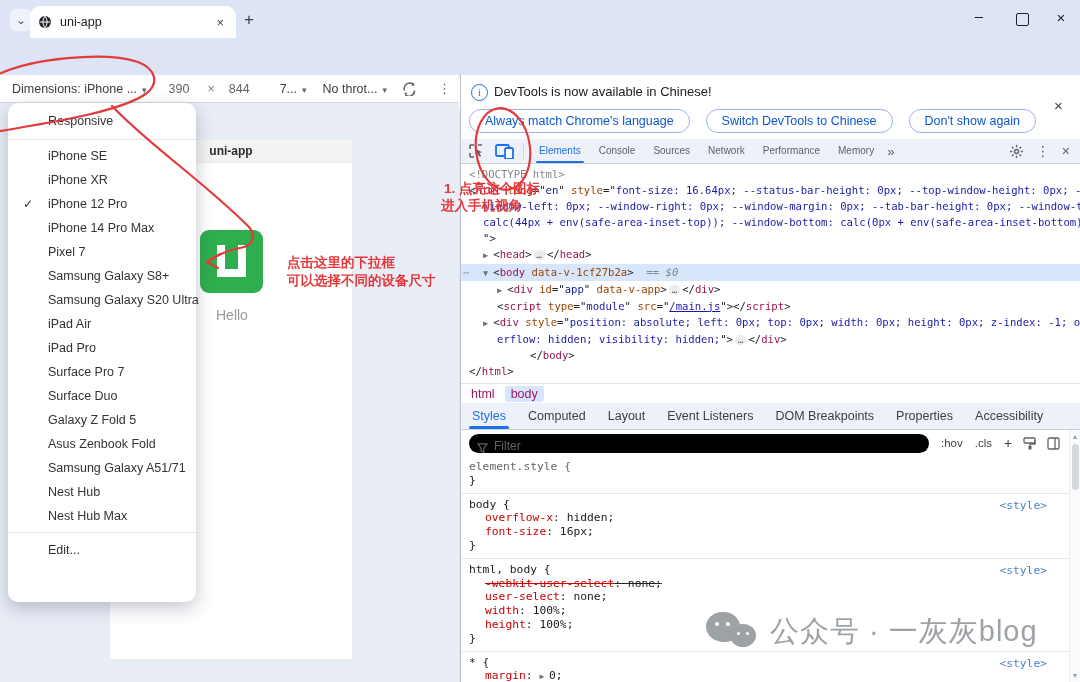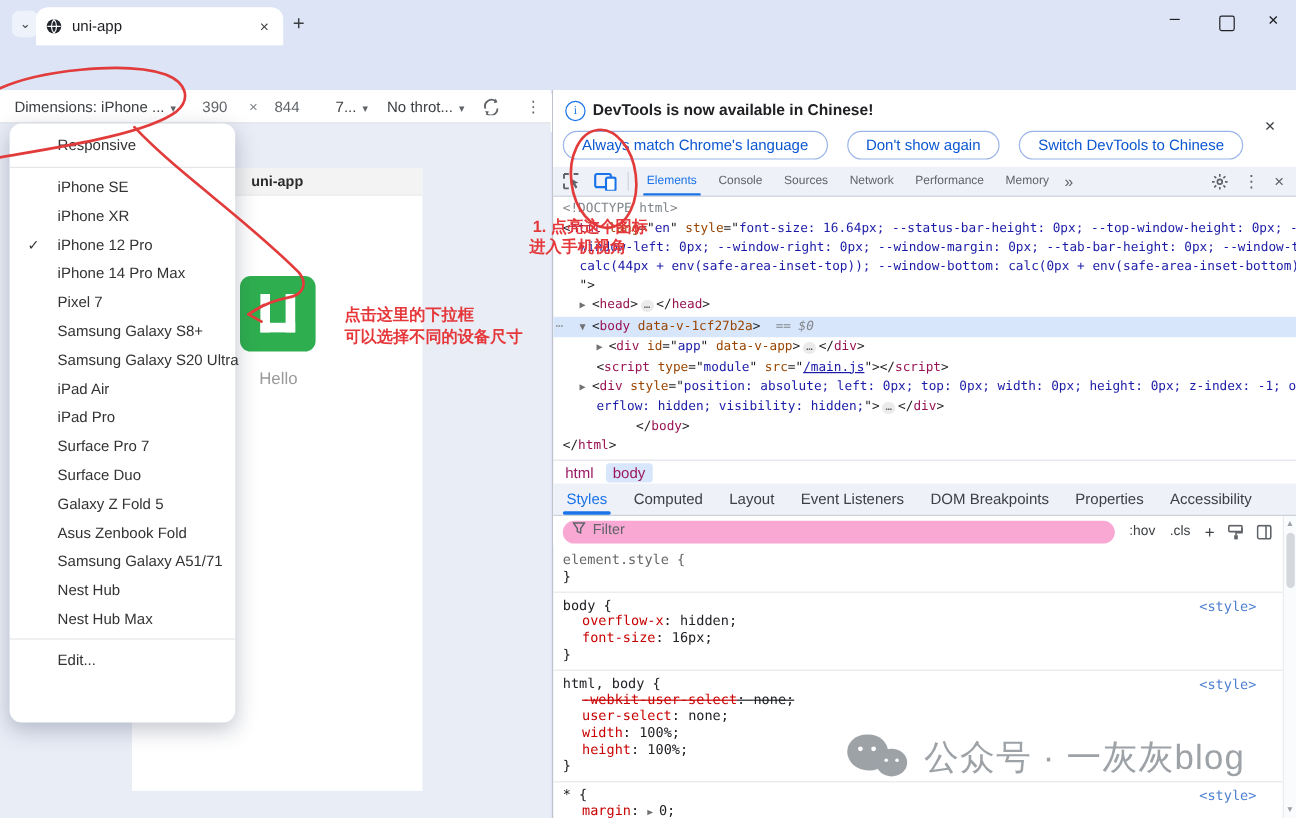--- a/index.html
+++ b/index.html
@@ -61,21 +61,21 @@
   #dd-responsive{height:27px;line-height:27px;}
   .dd-sep{border-top:1px solid #e4e6ea;margin:4px 0;}
   .dd-check{position:absolute;left:15px;color:#333;font-size:12px;}
   #dd-edit{height:26px;line-height:26px;}
   
   #devtools{left:460px;top:75px;width:620px;height:607px;background:#fff;border-left:1px solid #bfc4cc;
       box-sizing:border-box;}
   #notif{left:0;top:0;width:619px;height:64px;background:#fff;}
   #notif-icon{left:10px;top:9px;width:15px;height:15px;border:1.5px solid #1a73e8;border-radius:50%;
       color:#1a73e8;font-size:10px;line-height:15px;text-align:center;font-family:"Liberation Serif",serif;}
-  #notif-msg{left:33px;top:9px;font-size:13px;color:#202124;font-weight:bold;}
+  #notif-msg{left:33px;top:9px;font-size:13px;color:#202124;}
   #notif-close{left:593px;top:22px;color:#3c4043;font-size:15px;}
   #notif-btns{left:8px;top:34px;display:flex;gap:16px;}
   .nbtn{height:24px;line-height:22px;border:1px solid #9ab4e8;border-radius:12px;color:#0b57d0;
       font-size:12.5px;padding:0 15px;background:#fff;box-sizing:border-box;white-space:nowrap;}
   #dtabs{left:0;top:64px;width:619px;height:25px;background:#eef1f7;border-bottom:1px solid #cdd2da;
       display:flex;align-items:center;box-sizing:border-box;}
   #insp-ic{margin-left:7px;}
   #dev-ic{margin-left:11px;}
   .vdiv{width:1px;height:16px;background:#d0d4dc;margin:0 6px 0 9px;}
   .dtab{font-size:10px;color:#5f6368;padding:0 9px;height:24px;line-height:24px;position:relative;white-space:nowrap;}
@@ -108,22 +108,22 @@
   
   #sstabs{left:0;top:328px;width:619px;height:27px;background:#eef1f7;border-bottom:1px solid #cdd2da;
       display:flex;align-items:center;box-sizing:border-box;}
   .sstab{font-size:12.5px;color:#3c4043;padding:0 11px;height:26px;line-height:26px;position:relative;white-space:nowrap;}
   .sstab.active{color:#1a73e8;}
   .sstab.active::after{content:"";position:absolute;left:8px;right:8px;bottom:0;height:3px;
       background:#1a73e8;border-radius:2px;}
   
   #filterrow{left:0;top:355px;width:608px;height:26px;background:#fff;display:flex;align-items:center;
       box-sizing:border-box;}
-  #filterpill{margin-left:8px;width:460px;height:19px;background:#f9a8d4;border-radius:10px;
-      display:flex;align-items:flex-start;padding:0 8px;box-sizing:border-box;}
+  #filterpill{margin-left:8px;width:460px;height:19px;background:#000000;border-radius:10px;
+      display:flex;align-items:flex-end;padding:0 8px;box-sizing:border-box;}
   #filter-ph{font-size:12px;color:#5f6368;margin-left:6px;}
   .frlbl{font-size:11.5px;color:#3c4043;margin-left:12px;}
   #fr-plus{font-size:14px;color:#3c4043;margin-left:12px;}
   .fricon{margin-left:11px;}
   
   #rules{left:0;top:381px;width:608px;height:226px;font-family:"DejaVu Sans Mono",monospace;
       font-size:11.3px;line-height:13.8px;color:#202124;overflow:hidden;}
   .rule{border-top:1px solid #e8e8e8;padding:4px 0 5px 8px;position:relative;}
   .rule:first-child{border-top:none;}
   .sel{color:#202124;}
@@ -262,22 +262,22 @@
   <div id="dd-edit" class="dd-item">Edit...</div>
 </div>
 
 <div id="devtools" class="abs">
   <div id="notif" class="abs">
     <div id="notif-icon" class="abs">i</div>
     <div id="notif-msg" class="abs">DevTools is now available in Chinese!</div>
     <div id="notif-close" class="abs">×</div>
     <div id="notif-btns" class="abs">
         <span class="nbtn">Always match Chrome's language</span>
+        <span class="nbtn">Switch DevTools to Chinese</span>
         <span class="nbtn">Don't show again</span>
-        <span class="nbtn">Switch DevTools to Chinese</span>
       </div>
   </div>
 
   <div id="dtabs" class="abs">
     <span id="insp-ic">
       <svg width="16" height="16" viewBox="0 0 16 16">
           <path d="M2 2h4M10 2h4M2 2v4M2 10v4M2 14h4" stroke="#5f6368" stroke-width="1.6" fill="none"></path>
           <path d="M8 6l6 3.2-2.6.8 1.8 3-1.6 1-1.8-3-1.8 2z" fill="#5f6368"></path>
         </svg>
     </span>

